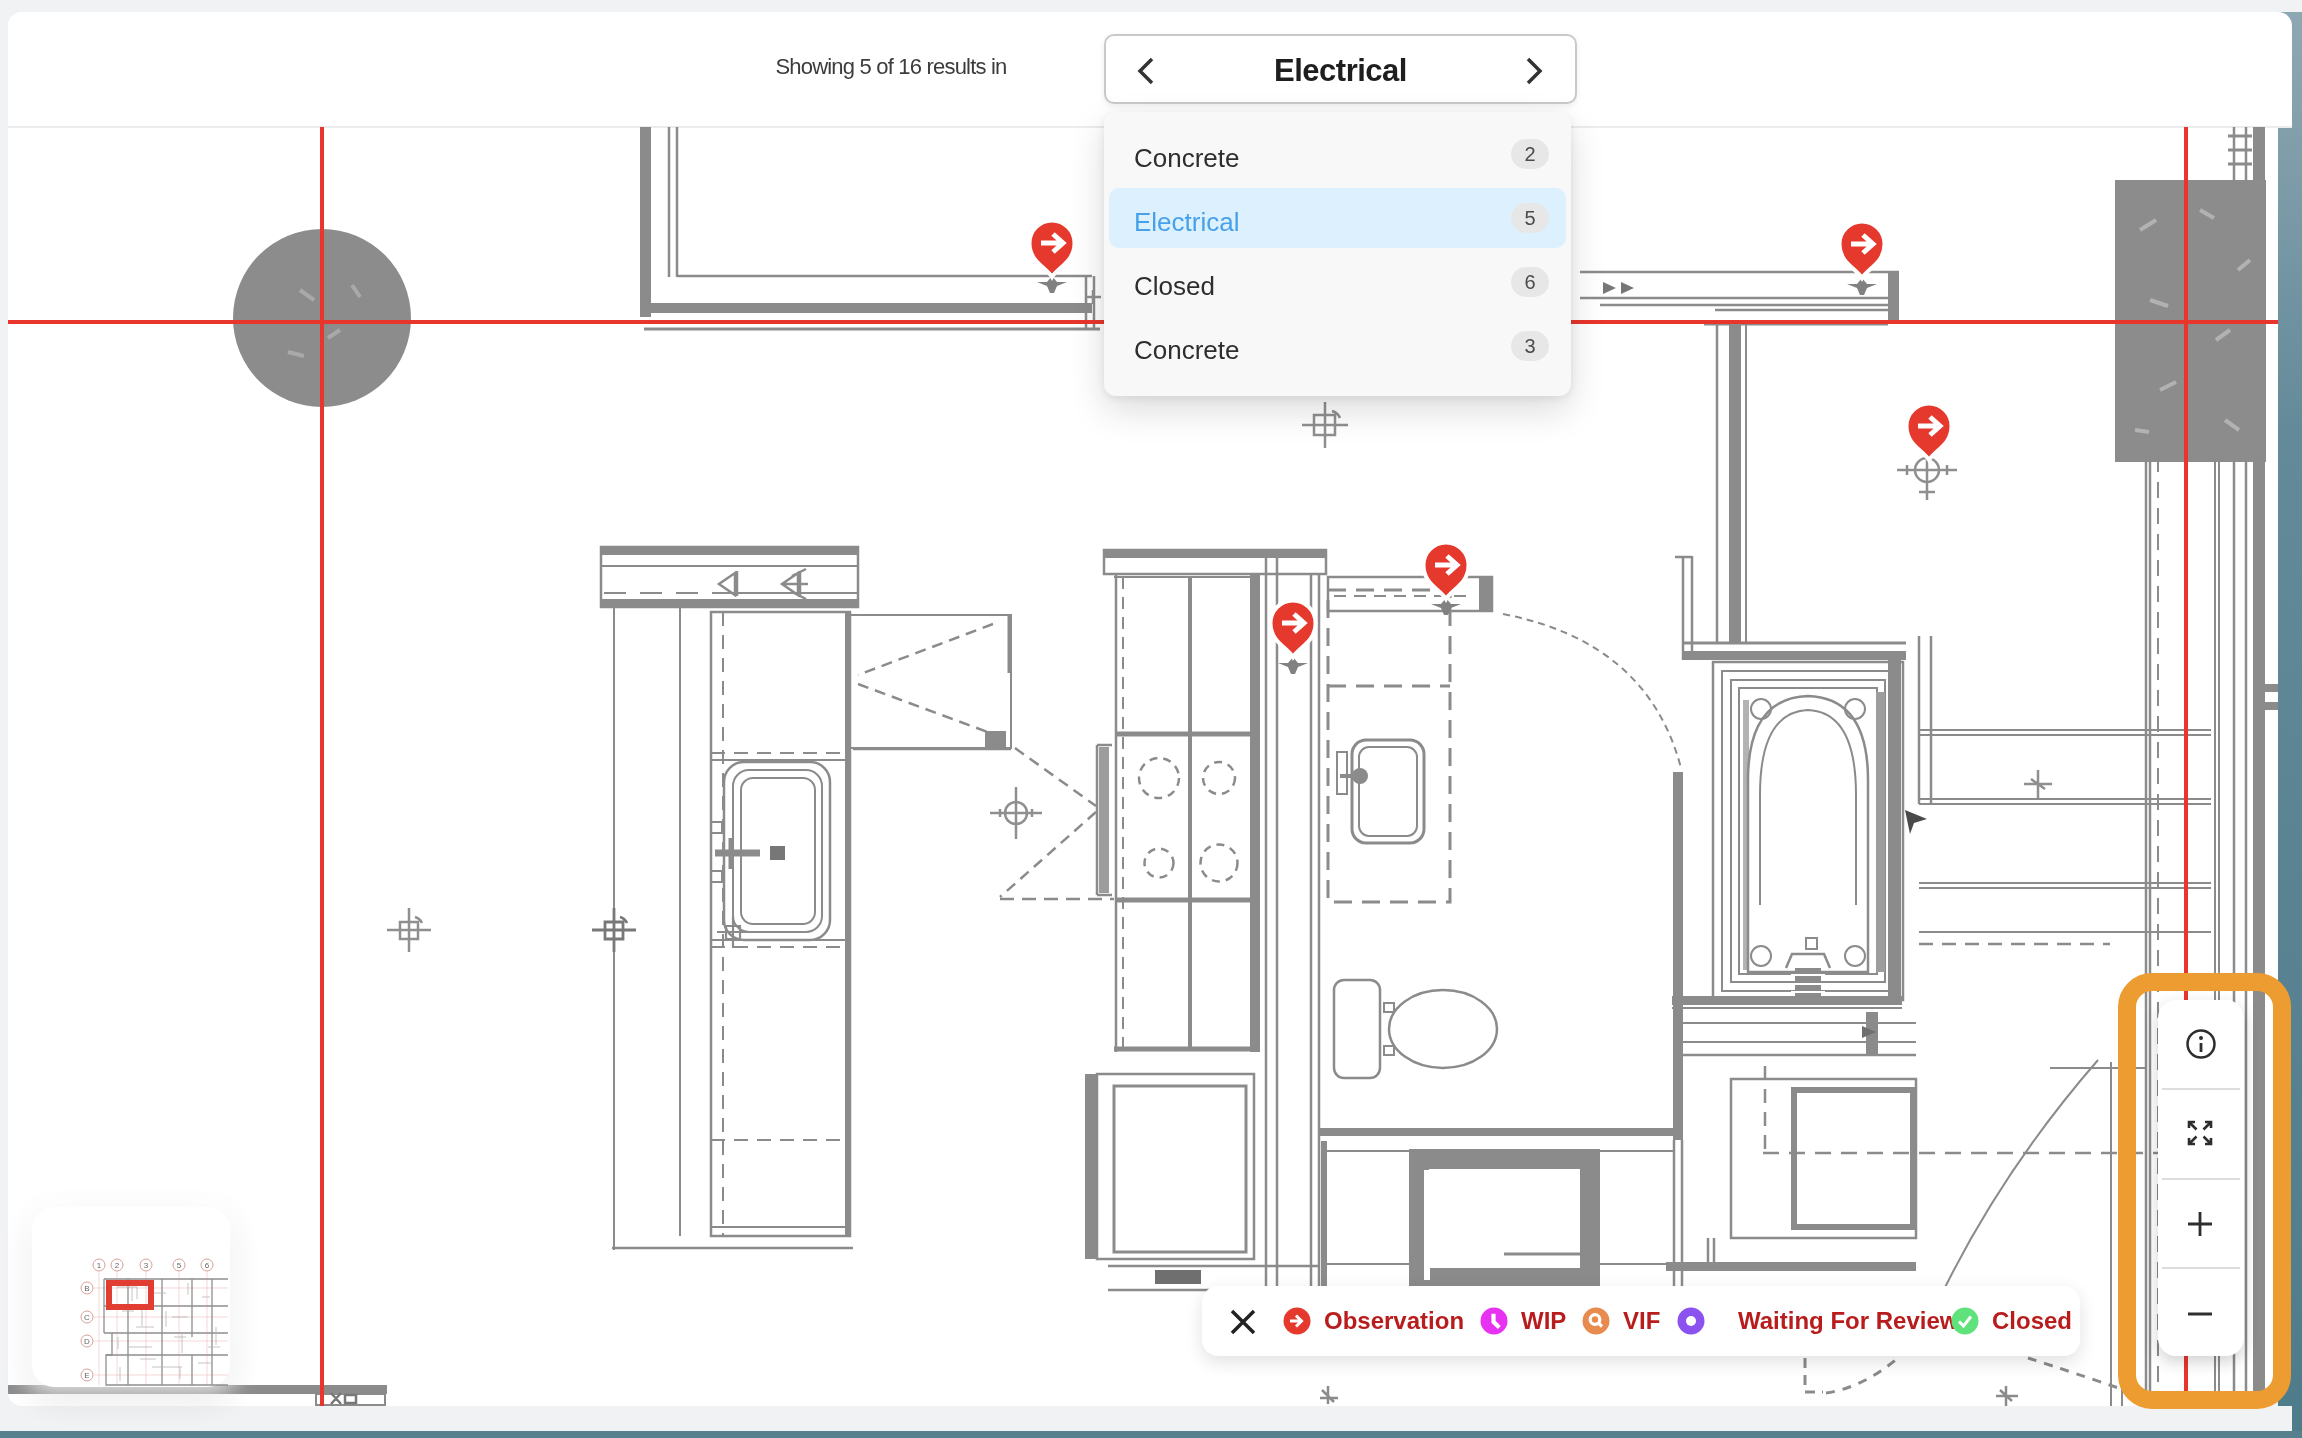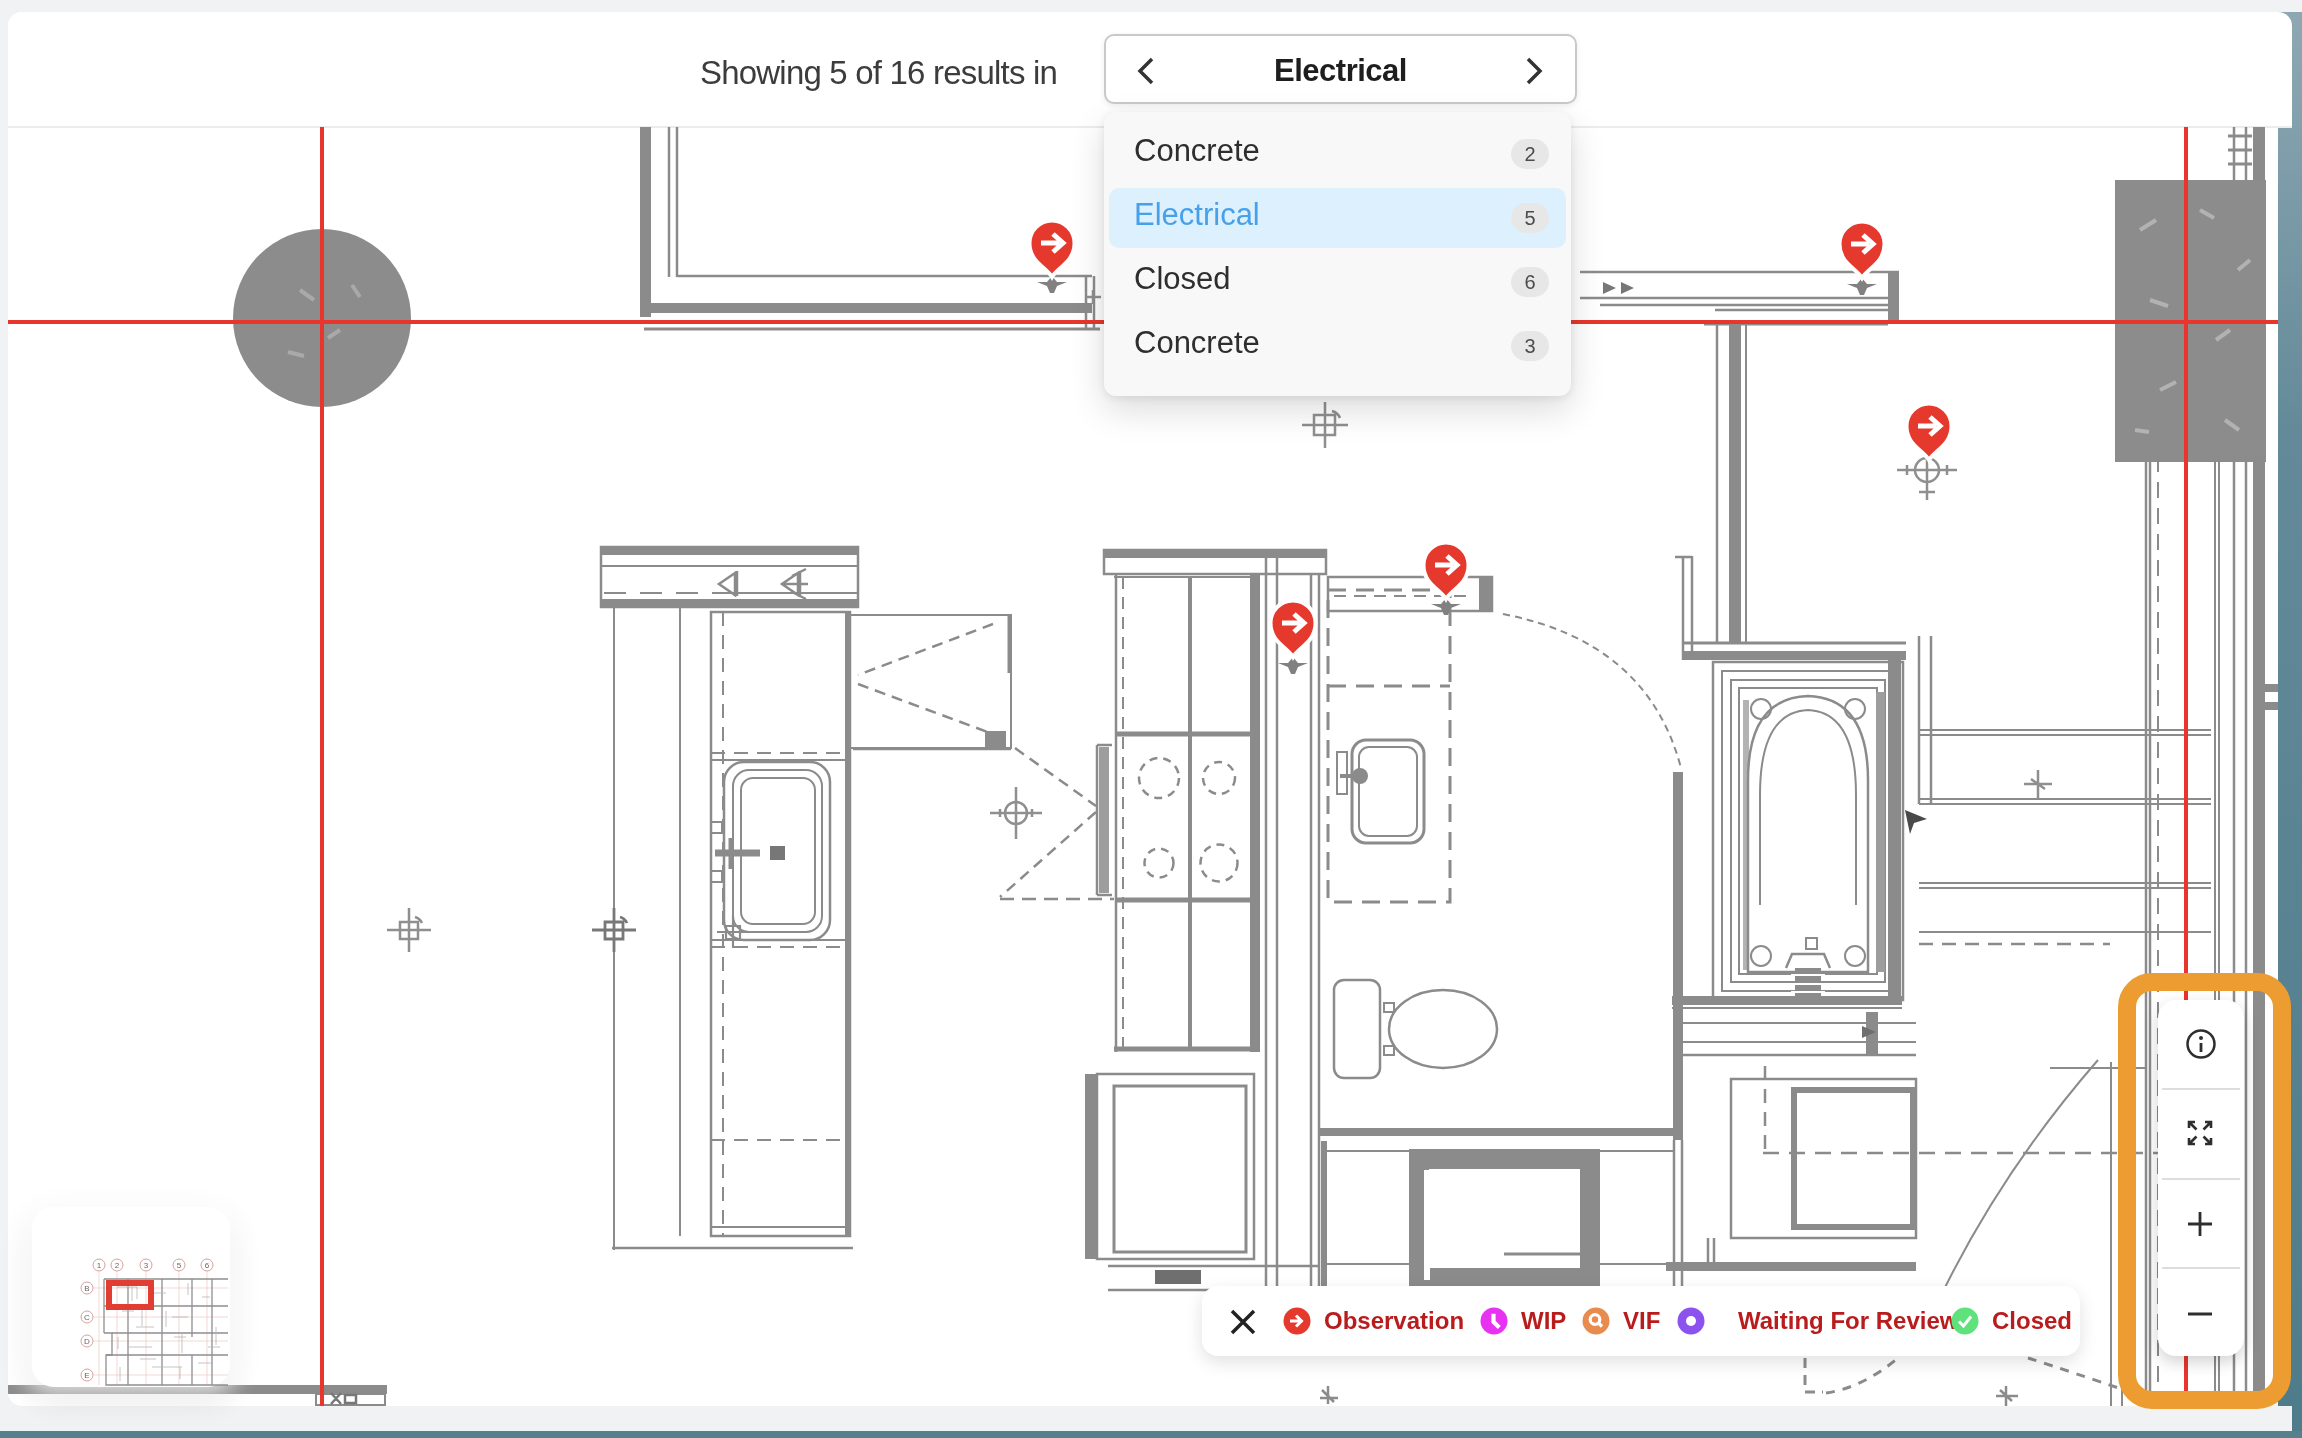--- a/index.html
+++ b/index.html
@@ -6,27 +6,27 @@
 body{width:2302px;height:1438px;position:relative;overflow:hidden;background:#f1f2f3;font-family:"Liberation Sans",sans-serif}
 .abs{position:absolute}
 #canvas{position:absolute;left:8px;top:12px;width:2270px;height:1394px;background:#fff;border-radius:14px;}
 #slate-right{position:absolute;right:0;top:12px;width:24px;height:1394px;background:linear-gradient(#8ea8b3,#648a99 30%,#4f7c8b)}
 #slate-right2{position:absolute;right:0;top:1406px;width:10px;height:32px;background:#4f7c8b}
 #slate-bottom{position:absolute;left:0;top:1431px;width:2302px;height:7px;background:#56808e}
 #topbar{position:absolute;left:8px;top:12px;width:2284px;height:114px;background:#fff;border-radius:14px 14px 0 0}
 #topline{position:absolute;left:8px;top:126px;width:2284px;height:2px;background:#ececec}
 #plansvg{position:absolute;left:0;top:0}
 
-#showtext{position:absolute;left:700px;top:54px;width:382px;text-align:left;font-size:33px;color:#3c3c3c;letter-spacing:-0.8px}
+#showtext{position:absolute;left:700px;top:54px;width:382px;text-align:center;font-size:22px;color:#3c3c3c;letter-spacing:-0.8px}
 #catbtn{position:absolute;left:1104px;top:34px;width:473px;height:70px;background:#fff;border:2px solid #c9c9c9;border-radius:10px;box-sizing:border-box;box-shadow:0 2px 6px rgba(0,0,0,0.08)}
 #catbtn .lbl{position:absolute;left:0;top:17px;width:100%;text-align:center;font-size:31px;font-weight:bold;color:#1e1e1e;letter-spacing:-0.5px}
 
 #dropdown{position:absolute;left:1104px;top:112px;width:467px;height:284px;background:#f8f8f9;border-radius:12px;box-shadow:0 14px 36px rgba(0,0,0,0.14), 0 2px 8px rgba(0,0,0,0.08)}
 .ddrow{position:absolute;left:0;width:100%;height:64px}
-.ddrow .t{position:absolute;left:30px;top:11px;font-size:31px;color:#2e2e2e}
+.ddrow .t{position:absolute;left:30px;top:21px;font-size:26px;color:#2e2e2e}
 .ddrow .b{position:absolute;left:407px;top:17px;width:38px;height:30px;border-radius:15px;background:#e7e7e8;text-align:center;font-size:20px;line-height:30px;color:#4c4c4c}
 #ddhl{position:absolute;left:5px;top:76px;width:457px;height:60px;background:#dcf0fd;border-radius:10px}
 
 #legend{position:absolute;left:1202px;top:1286px;width:878px;height:70px;background:#fff;border-radius:16px;box-shadow:0 6px 18px rgba(0,0,0,0.12)}
 .leglbl{position:absolute;top:21px;font-size:24px;font-weight:bold;color:#b91c1c}
 
 #orange{position:absolute;left:2118px;top:973px;width:173px;height:436px;border:18px solid #EC9C30;border-radius:34px;box-sizing:border-box}
 #toolbar{position:absolute;left:2158px;top:1000px;width:86px;height:356px;background:#fff;border-radius:18px;box-shadow:0 6px 16px rgba(0,0,0,0.18)}
 .sep{position:absolute;left:4px;width:78px;height:1.5px;background:#ddd}
 

